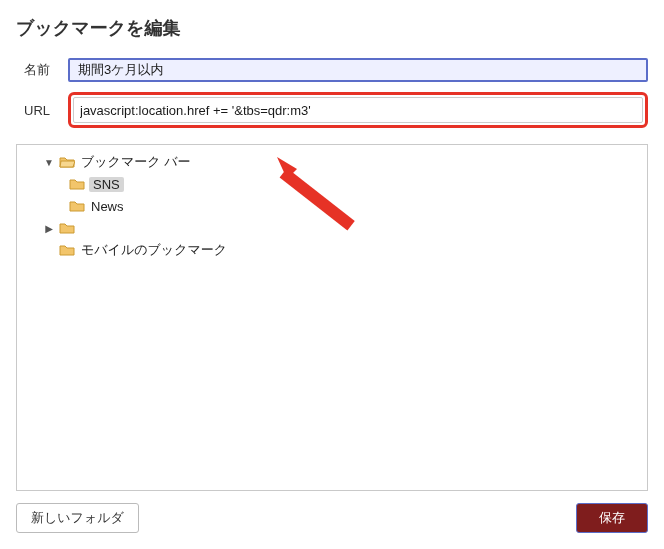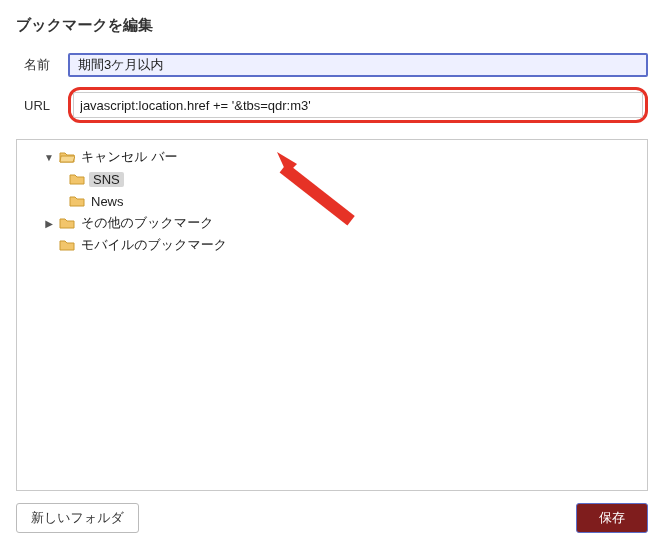--- a/index.html
+++ b/index.html
@@ -12,21 +12,21 @@
     height: 549px;
     overflow: hidden;
   }
   .dialog {
     padding: 16px;
     display: flex;
     flex-direction: column;
     height: 100%;
   }
   .title {
-    font-size: 15px;
+    font-size: 18px;
     font-weight: 600;
     margin-bottom: 18px;
     color: #333;
   }
   .row {
     display: flex;
     align-items: center;
     margin-bottom: 10px;
     margin-left: 8px;
   }
@@ -43,21 +43,21 @@
     font-size: 13px;
     border: 2px solid #5b6dc9;
     border-radius: 2px;
     outline: none;
     color: #1a1a1a;
     background: #eef0ff;
   }
   .url-wrap {
     flex: 1;
     border: 3px solid #e63226;
-    border-radius: 12px;
+    border-radius: 6px;
     padding: 2px;
   }
   .input-url {
     width: 100%;
     height: 26px;
     padding: 3px 6px;
     font-size: 13px;
     border: 1px solid #ccc;
     border-radius: 2px;
     outline: none;
@@ -160,21 +160,21 @@
   <div class="tree-box">
     <ul class="tree" id="tree-root">
         <li class="indent1" style="padding-left: 4px;">
           <span class="tri">▼</span>
           <span class="folder">
             <svg width="16" height="14" viewBox="0 0 16 14">
               <path d="M1 3 L6 3 L8 5 L15 5 L15 12 L1 12 Z" fill="#f2c56b" stroke="#cc9a33" stroke-width="1"></path>
               <path d="M2 6 L16 6 L14 12 L1 12 Z" fill="#f7d78f" stroke="#cc9a33" stroke-width="1"></path>
             </svg>
           </span>
-          <span class="node-label">キャンセル バー</span>
+          <span class="node-label">ブックマーク バー</span>
         </li>
         <li class="indent2">
           <span class="folder">
             <svg width="16" height="14" viewBox="0 0 16 14">
               <path d="M1 3 L6 3 L8 5 L15 5 L15 12 L1 12 Z" fill="#f2c56b" stroke="#cc9a33" stroke-width="1"></path>
             </svg>
           </span>
           <span class="node-label selected">SNS</span>
         </li>
         <li class="indent2">
@@ -185,21 +185,20 @@
           </span>
           <span class="node-label">News</span>
         </li>
         <li class="indent1" style="padding-left: 4px;">
           <span class="tri">▶</span>
           <span class="folder">
             <svg width="16" height="14" viewBox="0 0 16 14">
               <path d="M1 3 L6 3 L8 5 L15 5 L15 12 L1 12 Z" fill="#f2c56b" stroke="#cc9a33" stroke-width="1"></path>
             </svg>
           </span>
-          <span class="node-label">その他のブックマーク</span>
         </li>
         <li class="indent1" style="padding-left: 4px;">
           <span class="tri-space"></span>
           <span class="folder">
             <svg width="16" height="14" viewBox="0 0 16 14">
               <path d="M1 3 L6 3 L8 5 L15 5 L15 12 L1 12 Z" fill="#f2c56b" stroke="#cc9a33" stroke-width="1"></path>
             </svg>
           </span>
           <span class="node-label">モバイルのブックマーク</span>
         </li>

